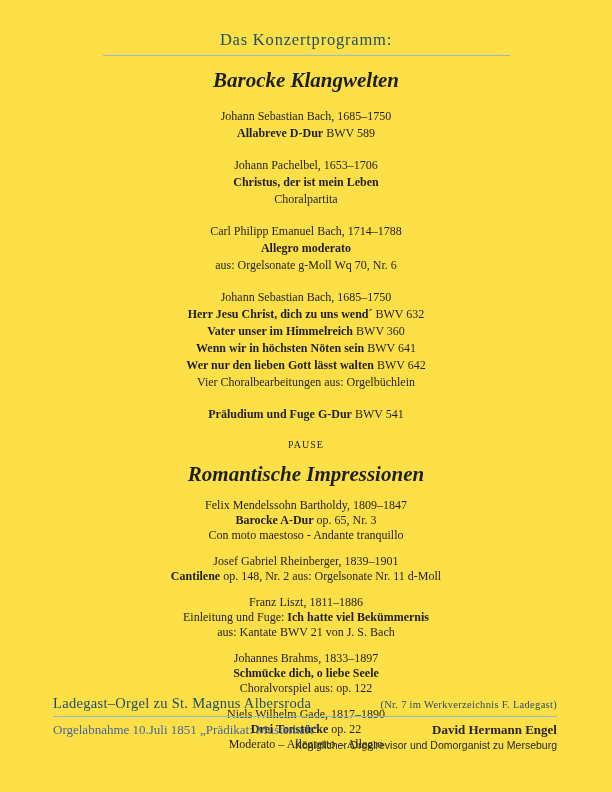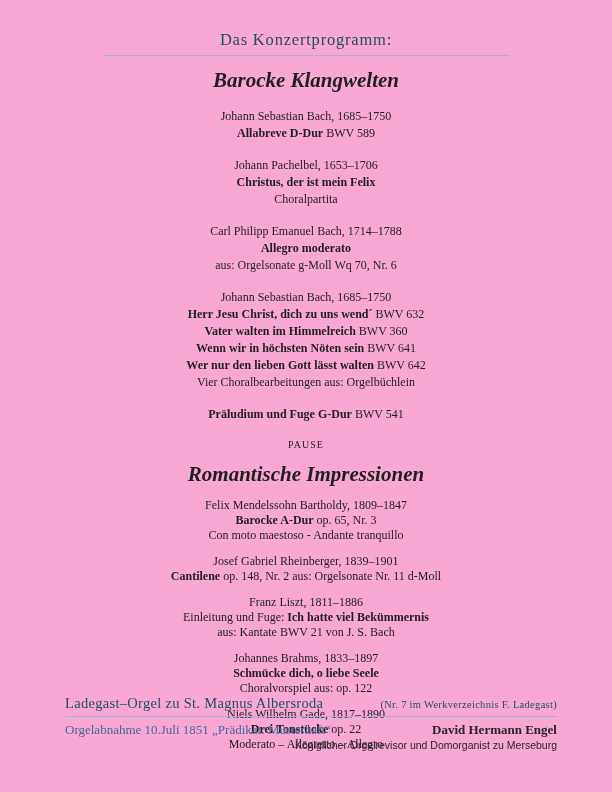--- a/index.html
+++ b/index.html
@@ -1,39 +1,39 @@
 <!DOCTYPE html>
 <html><head>
 <meta charset="utf-8">
 <style>
   html,body { margin:0; padding:0; background:#888; }
   .page {
     position:relative; width:612px; height:792px; margin:0 auto;
-    background:#f9a8d4; overflow:hidden;
+    background:#fde047; overflow:hidden;
     font-family:"Liberation Serif", serif; color:#1f1f1f;
     --heading:#1f4e63; --accent:#44689d; --rule:#9cb6d9; --body:#1f1f1f;
   }
   .page-title {
     margin:30px 0 0; text-align:center; font-size:16.5px; font-weight:400;
     letter-spacing:0.8px; color:var(--heading);
   }
   .title-rule { width:407px; margin:5px auto 0; border-top:1.5px solid var(--rule); }
   .program { text-align:center; margin-top:10px; }
   .section-heading {
     font-family:Liberation Serif, serif; font-style:italic; font-weight:700;
     font-size:21px; color:var(--body); margin:12px 0 2px;
   }
   .sec-baroque .block { margin:15px 0; }
   .sec-baroque .line { line-height:17px;font-family:Liberation Serif, serif; }
   .sec-romantic .block { margin:11px 0; }
   .sec-romantic .line { line-height:15px; }
   .line { font-size:12px; }
   .line .b { font-weight:700; }
   .pause { font-size:10px; letter-spacing:1px; margin:16px 0 0; color:var(--body); }
-  .footer { position:absolute; left:65px; right:55px; top:695px; }
+  .footer { position:absolute; left:53px; right:55px; top:695px; }
   .f-row1 { display:flex; justify-content:space-between; align-items:baseline; }
   .organ-name { font-size:14.5px; color:var(--heading); letter-spacing:0.3px; }
   .catalog-note { font-size:10.5px; color:var(--heading); letter-spacing:0.3px; }
   .footer-rule { border-top:1.5px solid var(--rule); margin-top:4px; }
   .f-row2 { display:flex; justify-content:space-between; align-items:baseline; margin-top:5px;
             font-family:Liberation Serif, serif; }
   .acceptance { font-size:13px; color:var(--accent); }
   .reviewer-name { font-size:13px; color:#262626; font-weight:600; }
   .f-row3 { text-align:right; margin-top:1px; font-family:"Liberation Sans", sans-serif;
             font-size:10.5px; color:#262626; }
@@ -47,32 +47,32 @@
 
   <div class="program" id="program">
       <section class="sec-baroque">
         <h2 class="section-heading">Barocke Klangwelten</h2>
         <div class="block">
           <div class="line"><span>Johann Sebastian Bach, 1685–1750</span></div>
           <div class="line"><span class="b">Allabreve D-Dur</span><span> BWV 589</span></div>
         </div>
         <div class="block">
           <div class="line"><span>Johann Pachelbel, 1653–1706</span></div>
-          <div class="line"><span class="b">Christus, der ist mein Felix</span></div>
+          <div class="line"><span class="b">Christus, der ist mein Leben</span></div>
           <div class="line"><span>Choralpartita</span></div>
         </div>
         <div class="block">
           <div class="line"><span>Carl Philipp Emanuel Bach, 1714–1788</span></div>
           <div class="line"><span class="b">Allegro moderato</span></div>
           <div class="line"><span>aus: Orgelsonate g-Moll Wq 70, Nr. 6</span></div>
         </div>
         <div class="block">
           <div class="line"><span>Johann Sebastian Bach, 1685–1750</span></div>
           <div class="line"><span class="b">Herr Jesu Christ, dich zu uns wend´</span><span> BWV 632</span></div>
-          <div class="line"><span class="b">Vater walten im Himmelreich</span><span> BWV 360</span></div>
+          <div class="line"><span class="b">Vater unser im Himmelreich</span><span> BWV 360</span></div>
           <div class="line"><span class="b">Wenn wir in höchsten Nöten sein</span><span> BWV 641</span></div>
           <div class="line"><span class="b">Wer nur den lieben Gott lässt walten</span><span> BWV 642</span></div>
           <div class="line"><span>Vier Choralbearbeitungen aus: Orgelbüchlein</span></div>
         </div>
         <div class="block">
           <div class="line"><span class="b">Präludium und Fuge G-Dur</span><span> BWV 541</span></div>
         </div>
       </section>
       <div class="pause">PAUSE</div>
       <section class="sec-romantic">

